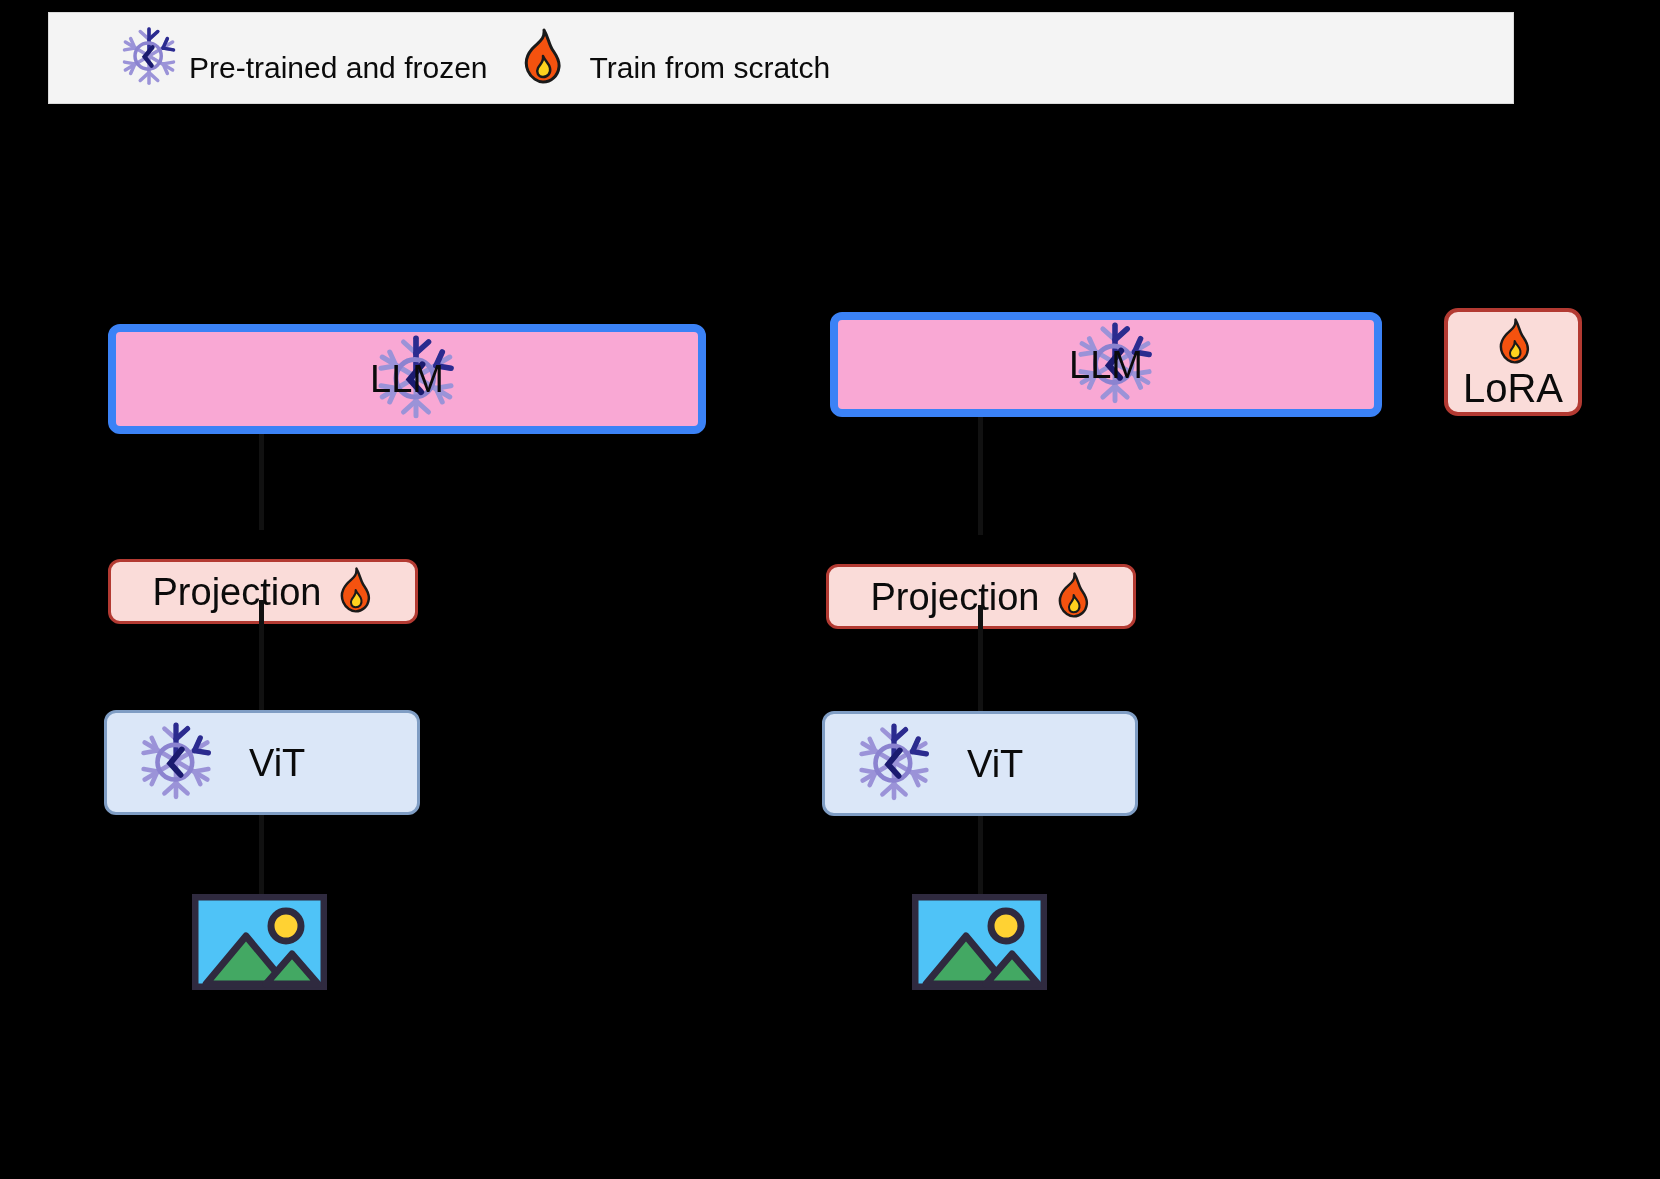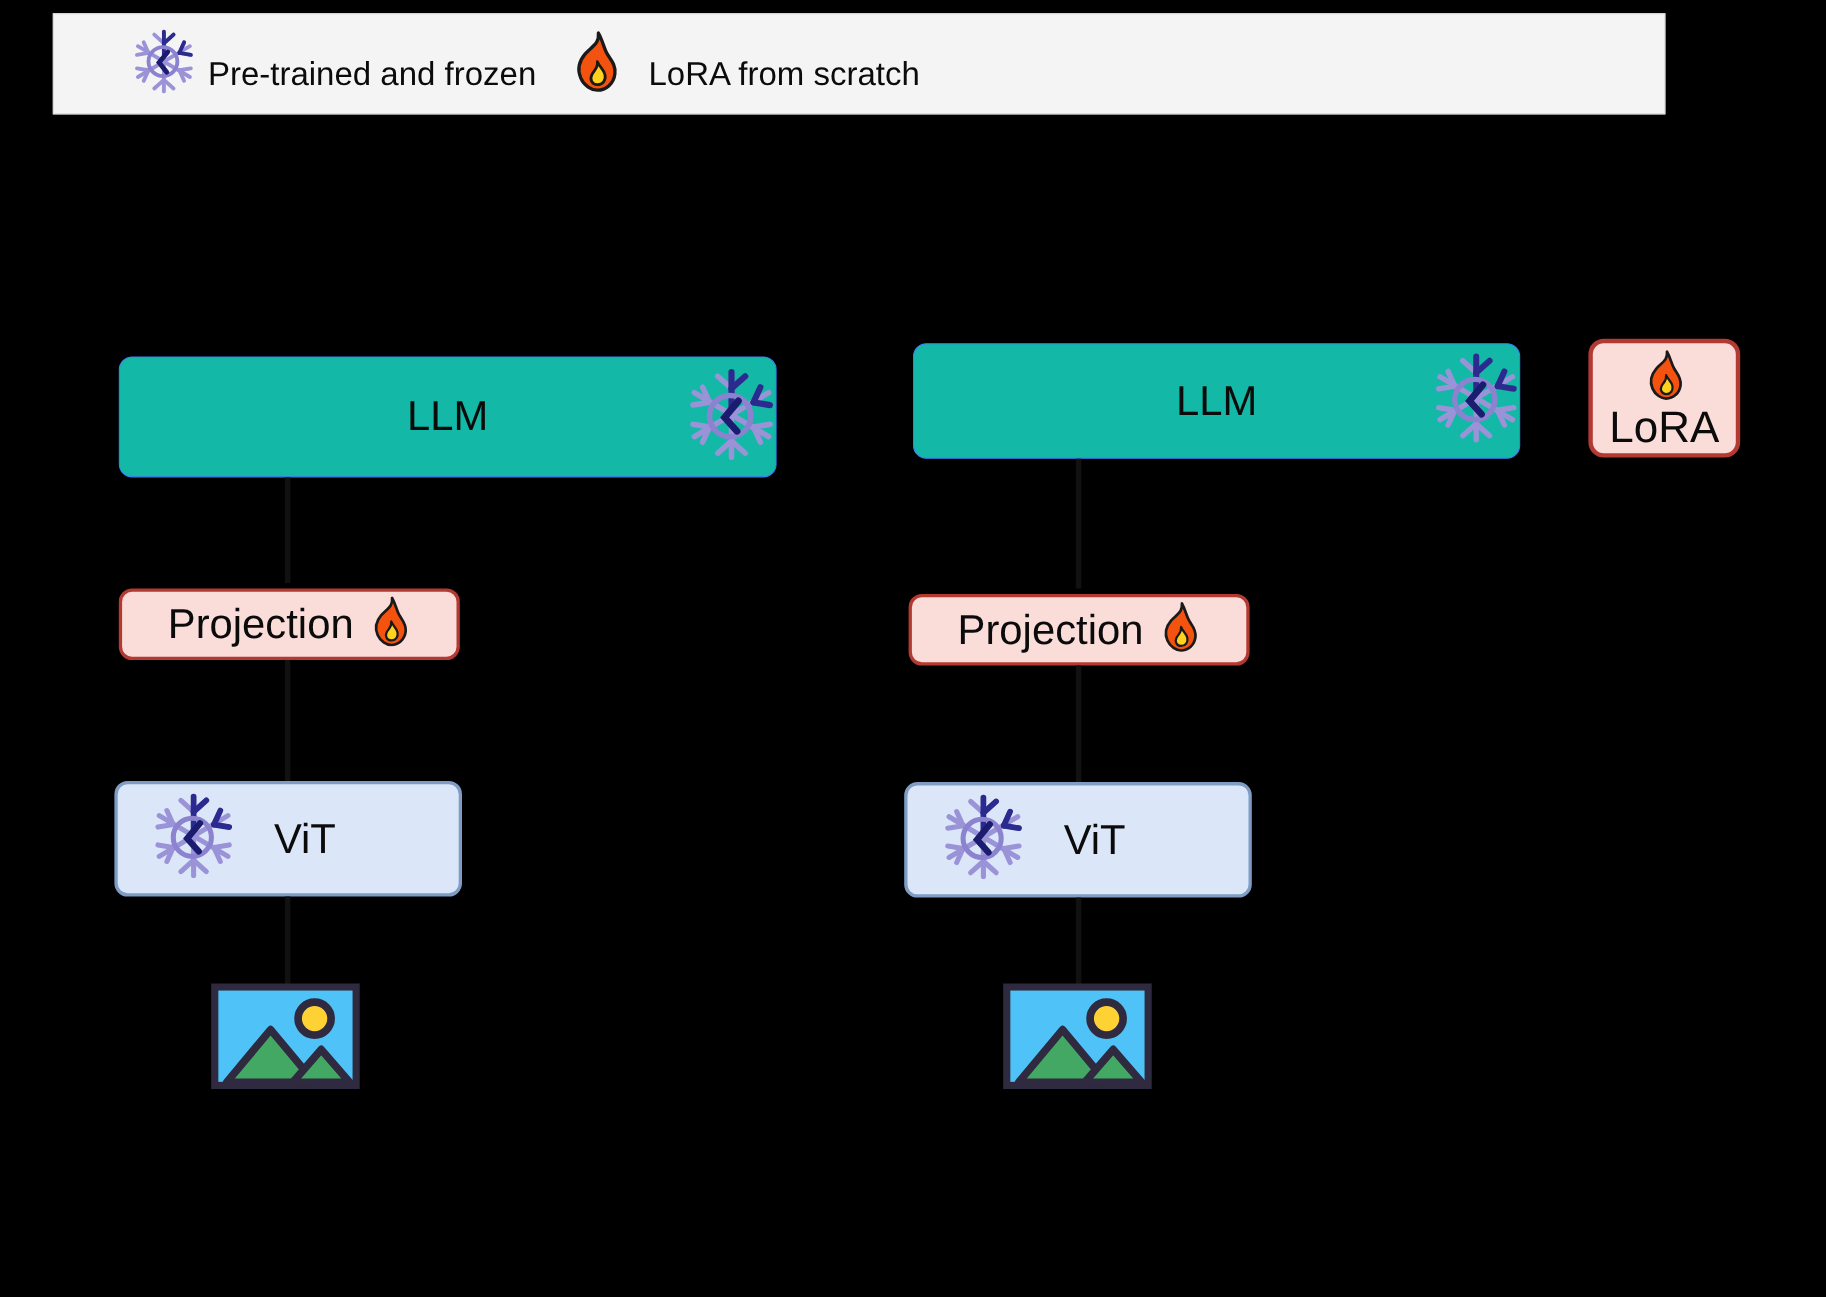--- a/index.html
+++ b/index.html
@@ -52,34 +52,35 @@
     border-radius: 12px;
   }
   .node-label {
     font-size: 38px;
     color: #0b0b0b;
     white-space: nowrap;
     line-height: 1;
   }
 
   .node.llm {
-    background: #14b8a6;
-    border: 1px solid #3b82f6;
-    justify-content: flex-end;
+    background: #f9a8d4;
+    border: 8px solid #3b82f6;
+    justify-content: center;
   }
   .node.llm .node-label {
     position: absolute;
     left: 0; right: 0;
     text-align: center;
   }
   .node.projection {
     background: #fadcd9;
     border: 3px solid #b33a32;
     justify-content: center;
     gap: 14px;
+    margin-top: 24px;
   }
   .node.vit {
     background: #dbe7f8;
     border: 3px solid #7f9dc4;
     justify-content: flex-start;
     padding-left: 16px;
   }
   .node.vit .node-label {
     margin-left: 36px;
   }
@@ -156,21 +157,21 @@
   <div class="legend-entry scratch">
     <span>
       <svg width="46" height="56" viewBox="0 0 46 56">
         <path d="M26 2 C27 12 20 14 14 21 C8 28 7 36 10 43
                  C13 50 20 54 25 54 C33 54 40 48 41 39
                  C42 31 37 26 34 21 C31 16 30 9 26 2 Z" fill="#f4520f" stroke="#1a1a1a" stroke-width="3" stroke-linejoin="round"></path>
         <path d="M25 28 C26 34 22 36 20 40 C18 44 20 49 25 49
                  C30 49 33 45 32 40 C31 35 27 33 25 28 Z" fill="#ffd21e" stroke="#1a1a1a" stroke-width="2.5" stroke-linejoin="round"></path>
       </svg>
     </span>
-    <span class="legend-label">LoRA from scratch</span>
+    <span class="legend-label">Train from scratch</span>
   </div>
 </div>
 
 <div class="node llm" style="left:108px; top:324px; width:598px; height:110px;">
   <span class="node-icon">
     <svg width="80" height="92" viewBox="0 0 64 70">
       <g stroke-linecap="round" fill="none">
         <g stroke="#9b93d8" stroke-width="4">
           <line x1="32" y1="4" x2="32" y2="66"></line>
           <line x1="5" y1="19" x2="59" y2="51"></line>

